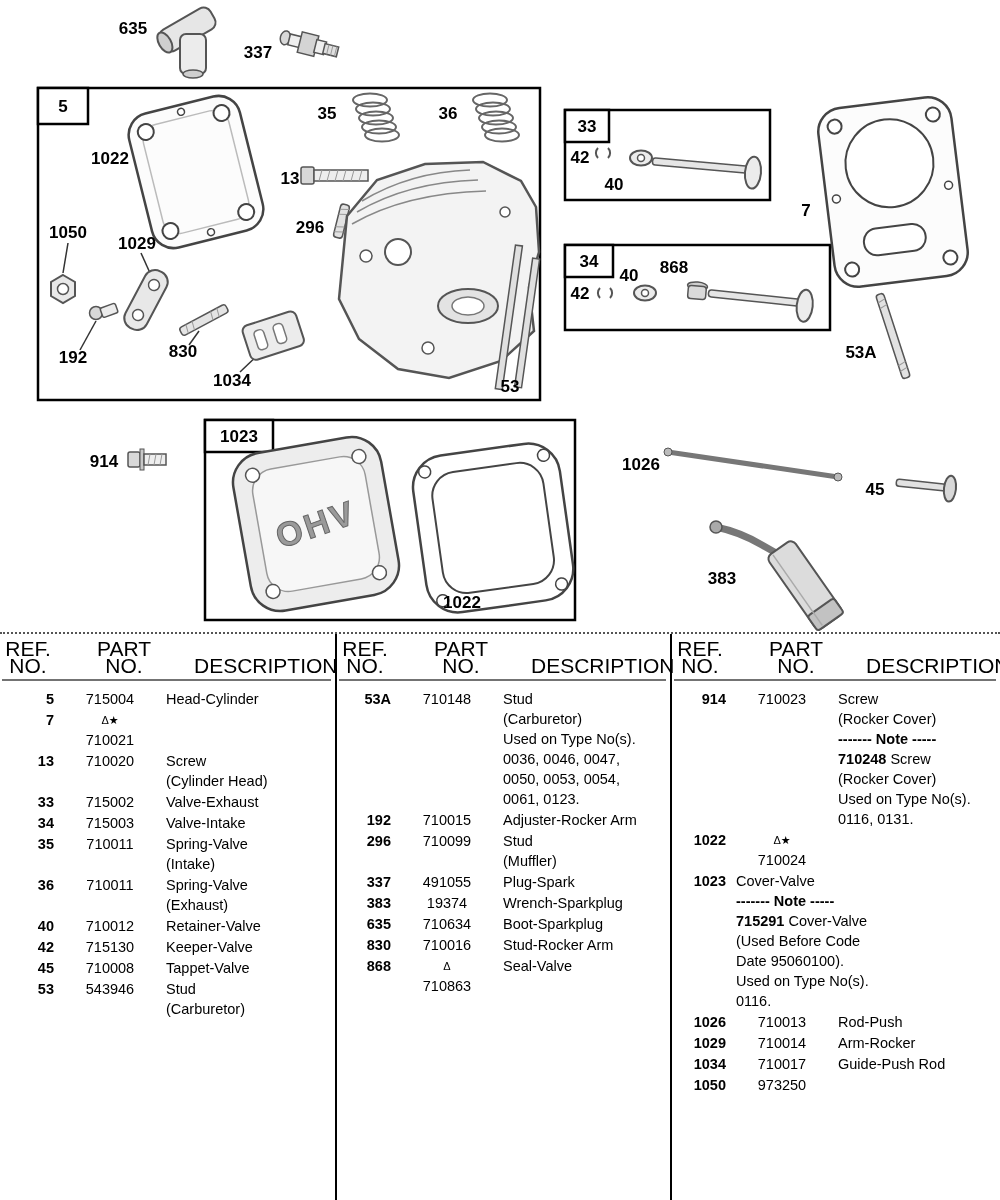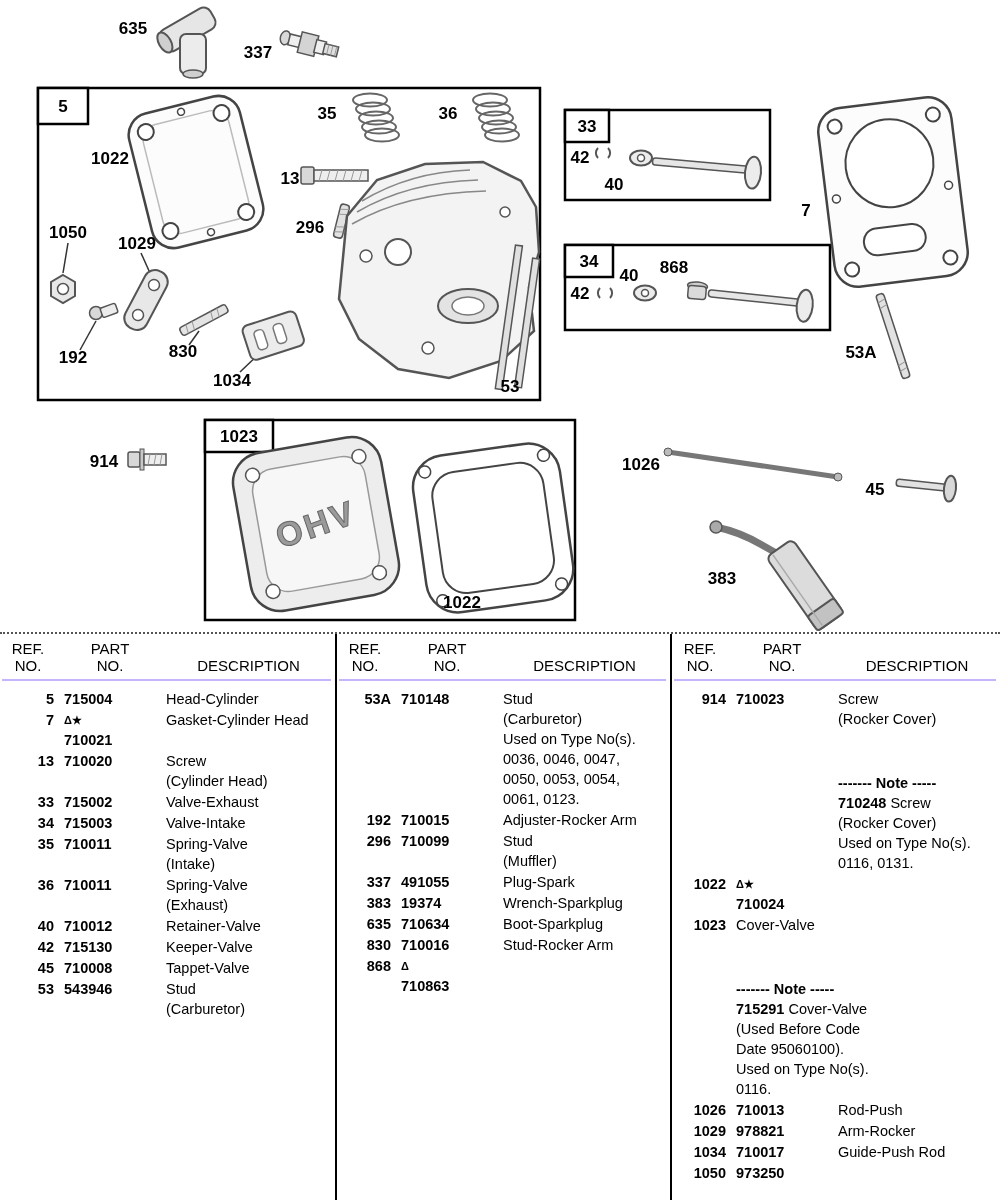--- a/index.html
+++ b/index.html
@@ -6,30 +6,30 @@
   html,body { background:#fff; }
   body { width:1000px; height:1200px; font-family:"Liberation Sans",sans-serif; color:#000; }
   .page { position:relative; width:1000px; height:1200px; background:#fff; overflow:hidden; }
   svg.diagram { display:block; }
   svg text { font-family:"Liberation Sans",sans-serif; }
   .callout { font-size:17px; font-weight:bold; text-anchor:middle; fill:#000; }
 
   .parts-table { display:grid; grid-template-columns:335px 335px 330px; border-top:2px dotted #555; height:568px; }
   .tcol { padding:6px 4px 0 2px; }
   .tcol + .tcol { border-left:2px solid #000; }
-  .thead { display:grid; grid-template-columns:52px 92px 1fr; column-gap:10px; padding-bottom:5px; border-bottom:2px solid #c4b5fd; font-size:15px; }
+  .thead { display:grid; grid-template-columns:52px 92px 1fr; column-gap:24px; padding-bottom:5px; border-bottom:2px solid #737373; font-size:21px; }
   .th { display:flex; flex-direction:column; align-items:center; line-height:17px; }
   .th.desc { justify-content:flex-end;text-align:center; }
   .rows { padding-top:8px; }
   .prow { display:grid; grid-template-columns:52px 92px 1fr; column-gap:10px; font-size:14.5px; line-height:20px; margin-bottom:1px; }
   .cell.ref { text-align:right; font-weight:bold; }
-  .cell.part { text-align:left; font-weight:bold; white-space:nowrap; }
+  .cell.part { text-align:center; font-weight:normal; white-space:nowrap; }
   .prefix { font-size:11px; }
   .cell.desc { white-space:nowrap; }
-  .dline.bold { font-weight:bold;margin-top:44px; }
+  .dline.bold { font-weight:bold; }
   .bpart { font-weight:bold; display:inline; }
 </style>
 </head>
 <body>
 
 <div class="page">
 
   <svg class="diagram" width="1000" height="632" viewBox="0 0 1000 632">
 
     <rect x="38" y="88" width="502" height="312" fill="none" stroke="#000" stroke-width="2.5"></rect>
@@ -314,23 +314,20 @@
           <div class="prow">
             <div class="cell ref">5</div>
             <div class="cell part">715004</div>
             <div class="cell desc">
               <div class="dline">Head-Cylinder</div>
             </div>
           </div>
           <div class="prow">
             <div class="cell ref">7</div>
             <div class="cell part"><div class="prefix">Δ★</div>710021</div>
-            <div class="cell desc">
-              <div class="dline">Gasket-Cylinder Head</div>
-            </div>
           </div>
           <div class="prow">
             <div class="cell ref">13</div>
             <div class="cell part">710020</div>
             <div class="cell desc">
               <div class="dline">Screw</div>
               <div class="dline">(Cylinder Head)</div>
             </div>
           </div>
           <div class="prow">
@@ -460,20 +457,23 @@
           <div class="prow">
             <div class="cell ref">830</div>
             <div class="cell part">710016</div>
             <div class="cell desc">
               <div class="dline">Stud-Rocker Arm</div>
             </div>
           </div>
           <div class="prow">
             <div class="cell ref">868</div>
             <div class="cell part"><div class="prefix">Δ</div>710863</div>
+            <div class="cell desc">
+              <div class="dline">Seal-Valve</div>
+            </div>
           </div>
         </div>
     </div>
     <div class="tcol">
       <div class="thead">
         <div class="th ref">
             <span>REF.</span>
             <span>NO.</span>
           </div>
         <div class="th part">
@@ -516,21 +516,21 @@
           </div>
           <div class="prow">
             <div class="cell ref">1026</div>
             <div class="cell part">710013</div>
             <div class="cell desc">
               <div class="dline">Rod-Push</div>
             </div>
           </div>
           <div class="prow">
             <div class="cell ref">1029</div>
-            <div class="cell part">978821</div>
+            <div class="cell part">710014</div>
             <div class="cell desc">
               <div class="dline">Arm-Rocker</div>
             </div>
           </div>
           <div class="prow">
             <div class="cell ref">1034</div>
             <div class="cell part">710017</div>
             <div class="cell desc">
               <div class="dline">Guide-Push Rod</div>
             </div>

